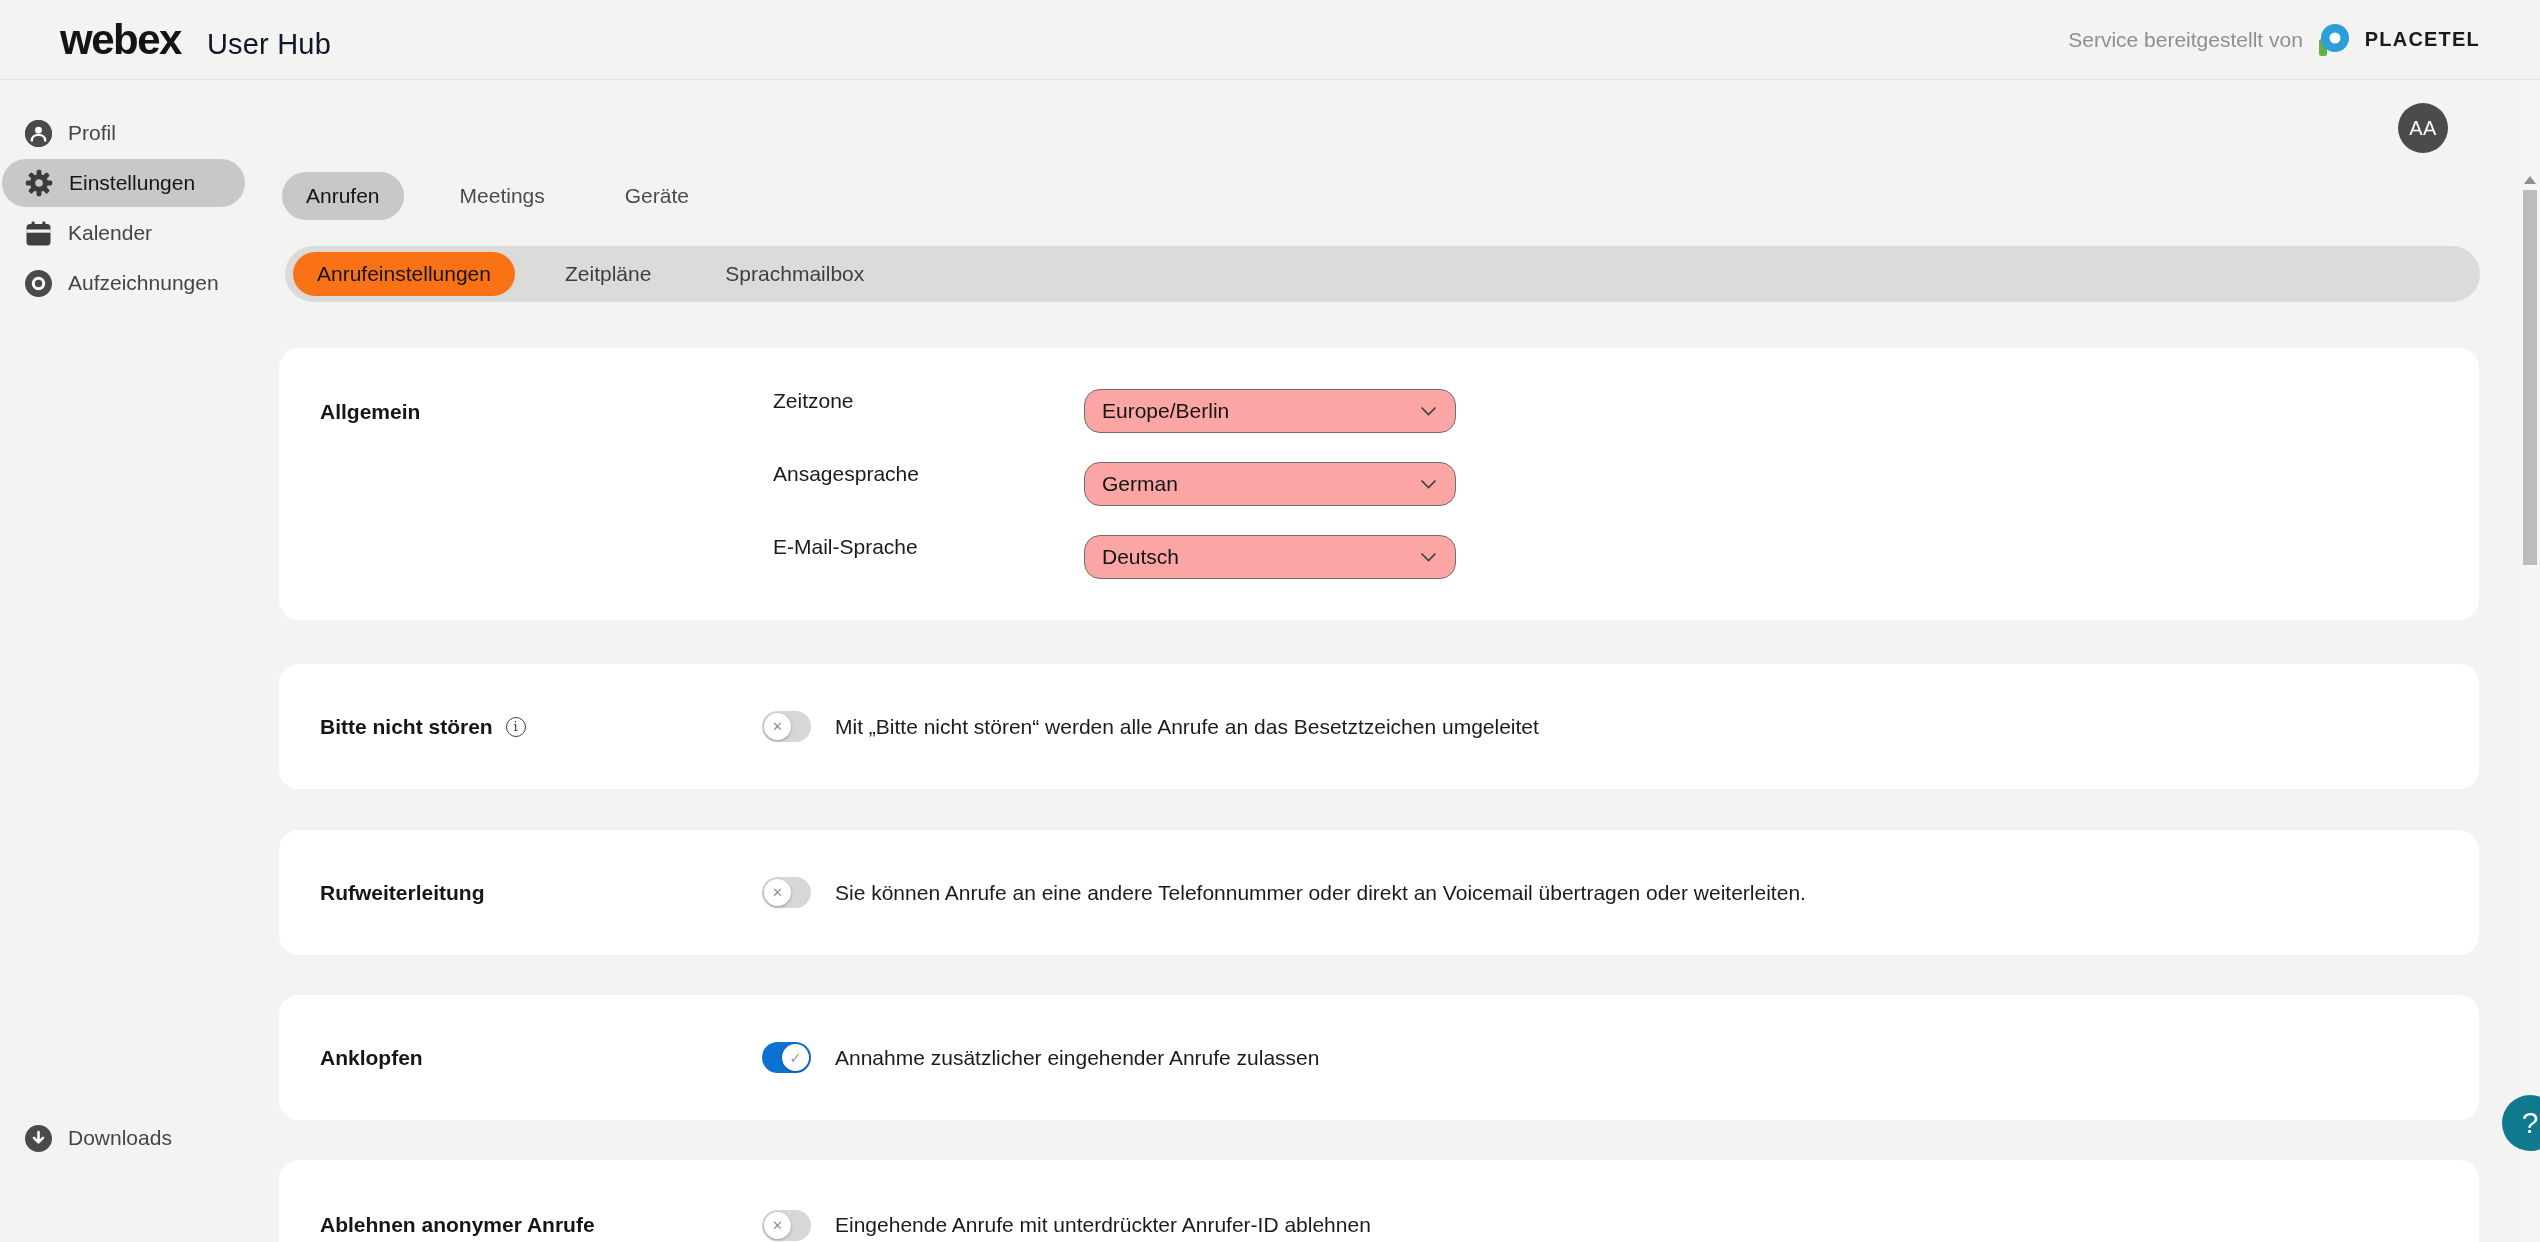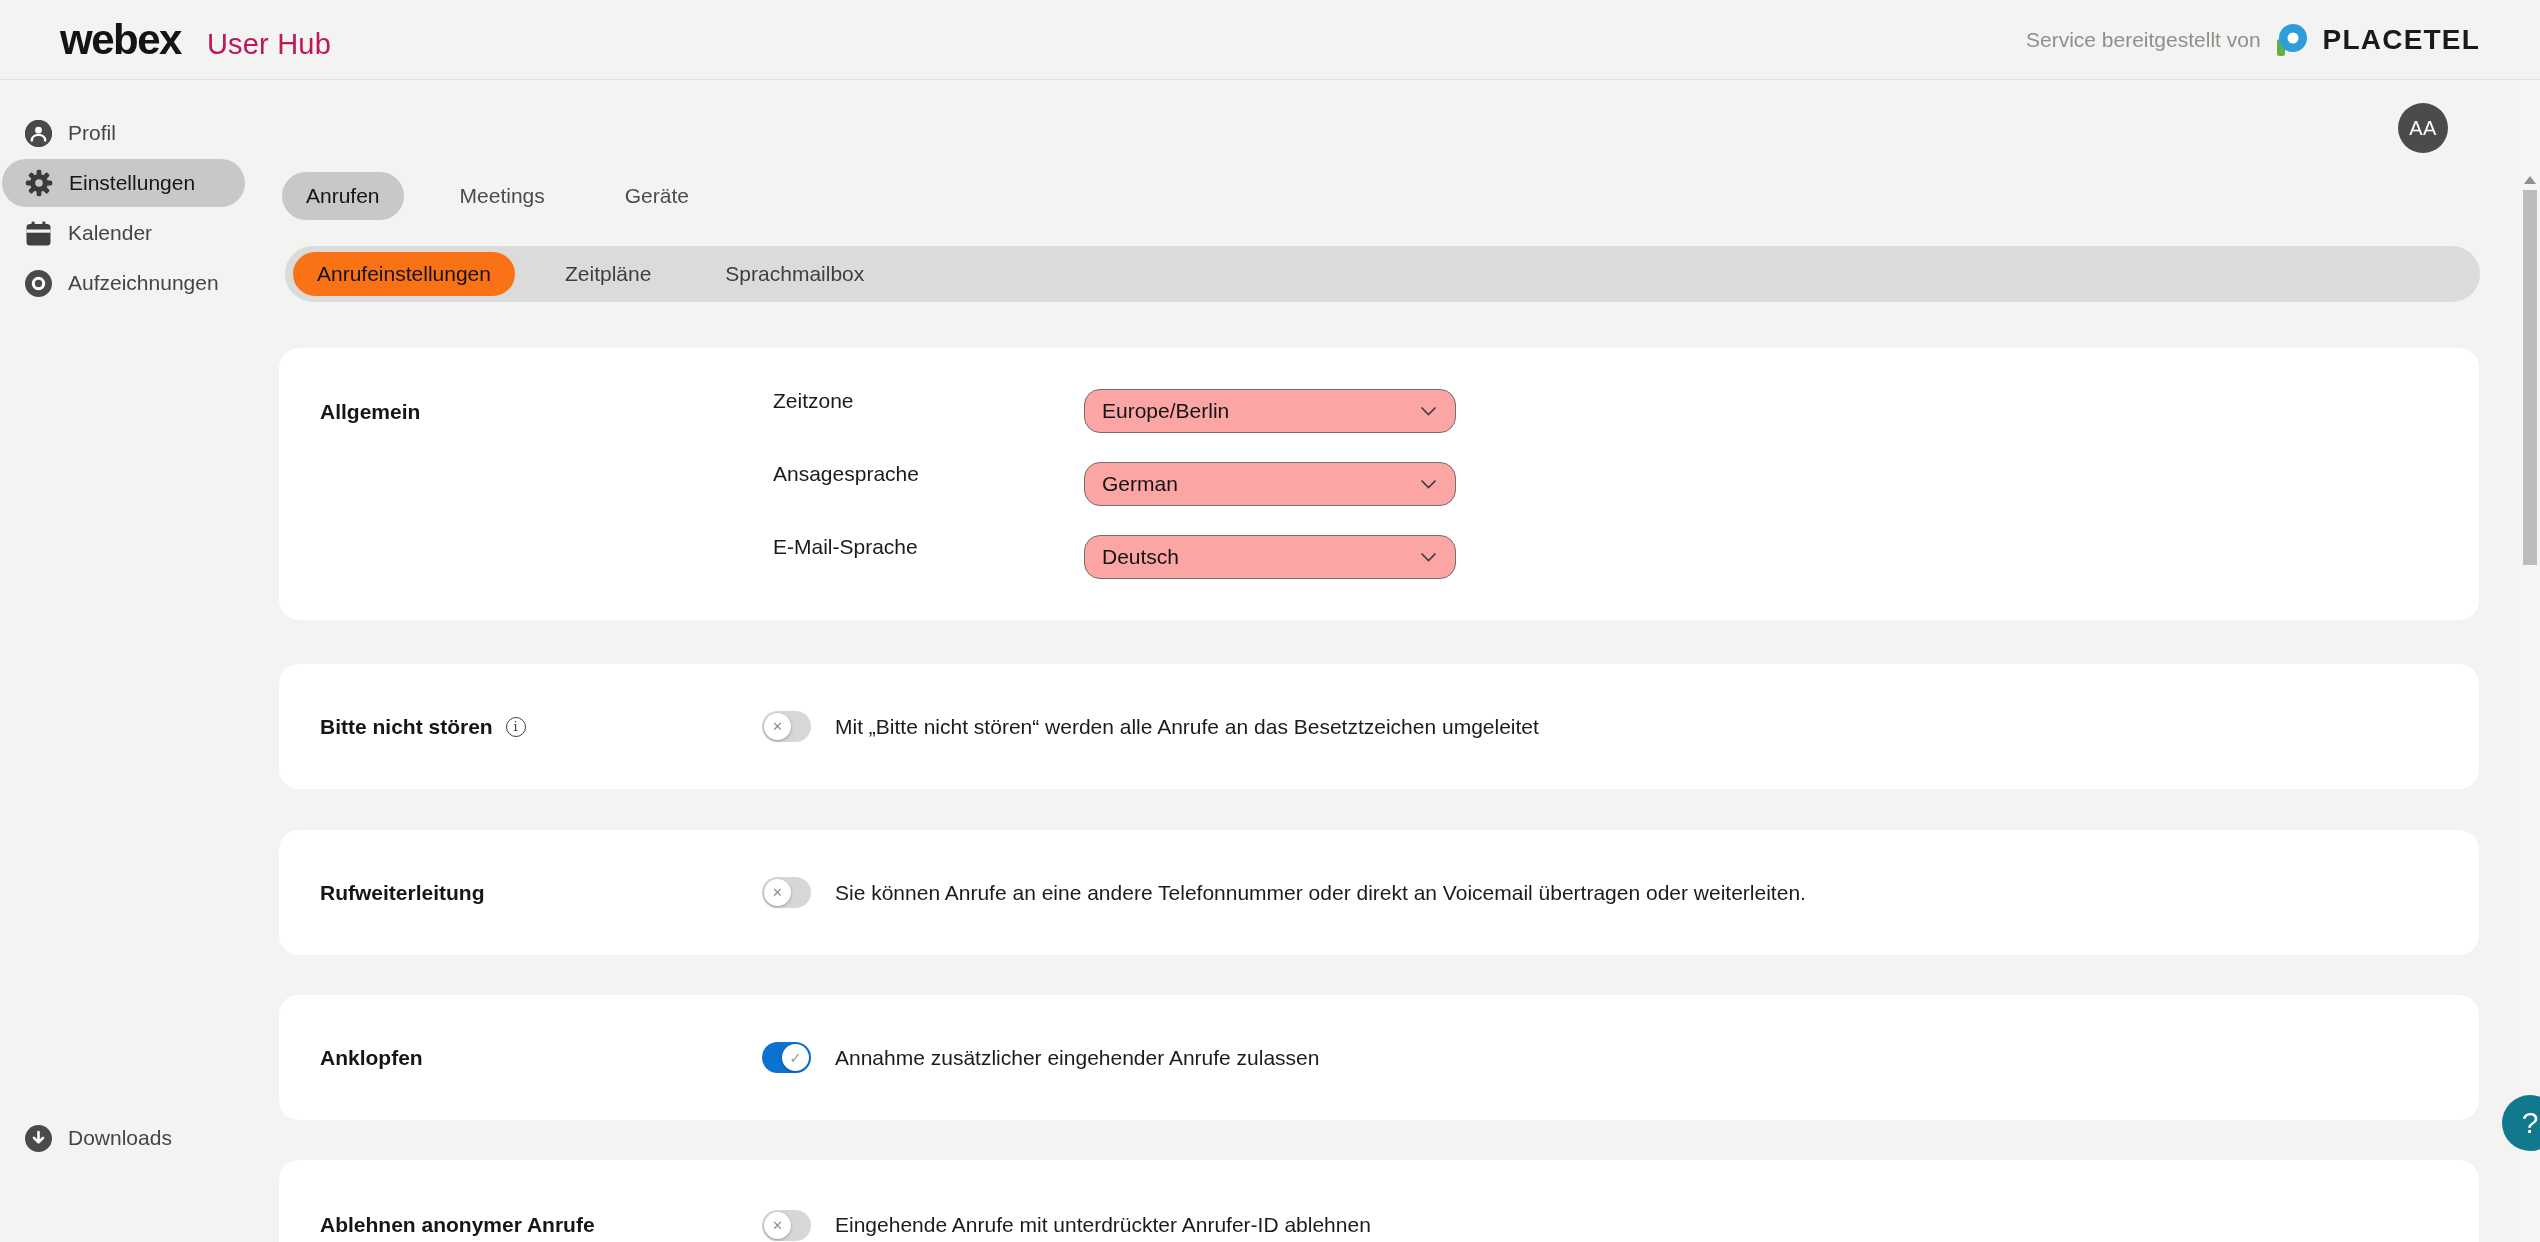--- a/index.html
+++ b/index.html
@@ -6,25 +6,25 @@
   html,body { background:#ffffff; }
   body { font-family:"Liberation Sans","DejaVu Sans",sans-serif; color:#1b1b1b; }
   .page { position:relative; width:2540px; height:1242px; background:#f3f3f1; overflow:hidden; }
 
   
   .header { position:absolute; left:0; top:0; width:2540px; height:80px;
             display:flex; align-items:center; justify-content:space-between;
             padding:0 60px; border-bottom:1px solid #e2e2e0; background:#f3f3f1; z-index:5; }
   .brand-group { display:flex; align-items:baseline; gap:26px; }
   .brand { font-size:42px; font-weight:800; letter-spacing:-1.5px; color:#141414; }
-  .app-title { font-size:29px; font-weight:400; color:#be185d; letter-spacing:0.2px; }
+  .app-title { font-size:29px; font-weight:400; color:#0f172a; letter-spacing:0.2px; }
   .provider-group { display:flex; align-items:center; gap:14px; }
   .service-note { font-size:21px; color:#8f8f8d; }
   .placetel-logo { width:34px; height:34px; position:relative; flex:0 0 auto; }
-  .placetel-name { font-size:28px; font-weight:800; letter-spacing:1.2px; color:#1a1a1a; }
+  .placetel-name { font-size:20px; font-weight:800; letter-spacing:1.2px; color:#1a1a1a; }
 
   
   .sidebar { position:absolute; left:0; top:80px; width:280px; height:1162px; padding-top:29px; }
   .side-item { display:flex; align-items:center; gap:16px; height:48px; width:243px;
                margin:0 0 2px 2px; padding-left:23px; border-radius:26px; cursor:pointer; }
   .side-item .label { font-size:21px; color:#454545; white-space:nowrap; }
   .side-item.active { background:#c8c8c6; }
   .side-item.active .label { color:#171717; }
   .side-item.bottom { position:absolute; bottom:78px; left:0; }
   .icon-circle { width:27px; height:27px; border-radius:50%; background:#4a4a4a;

